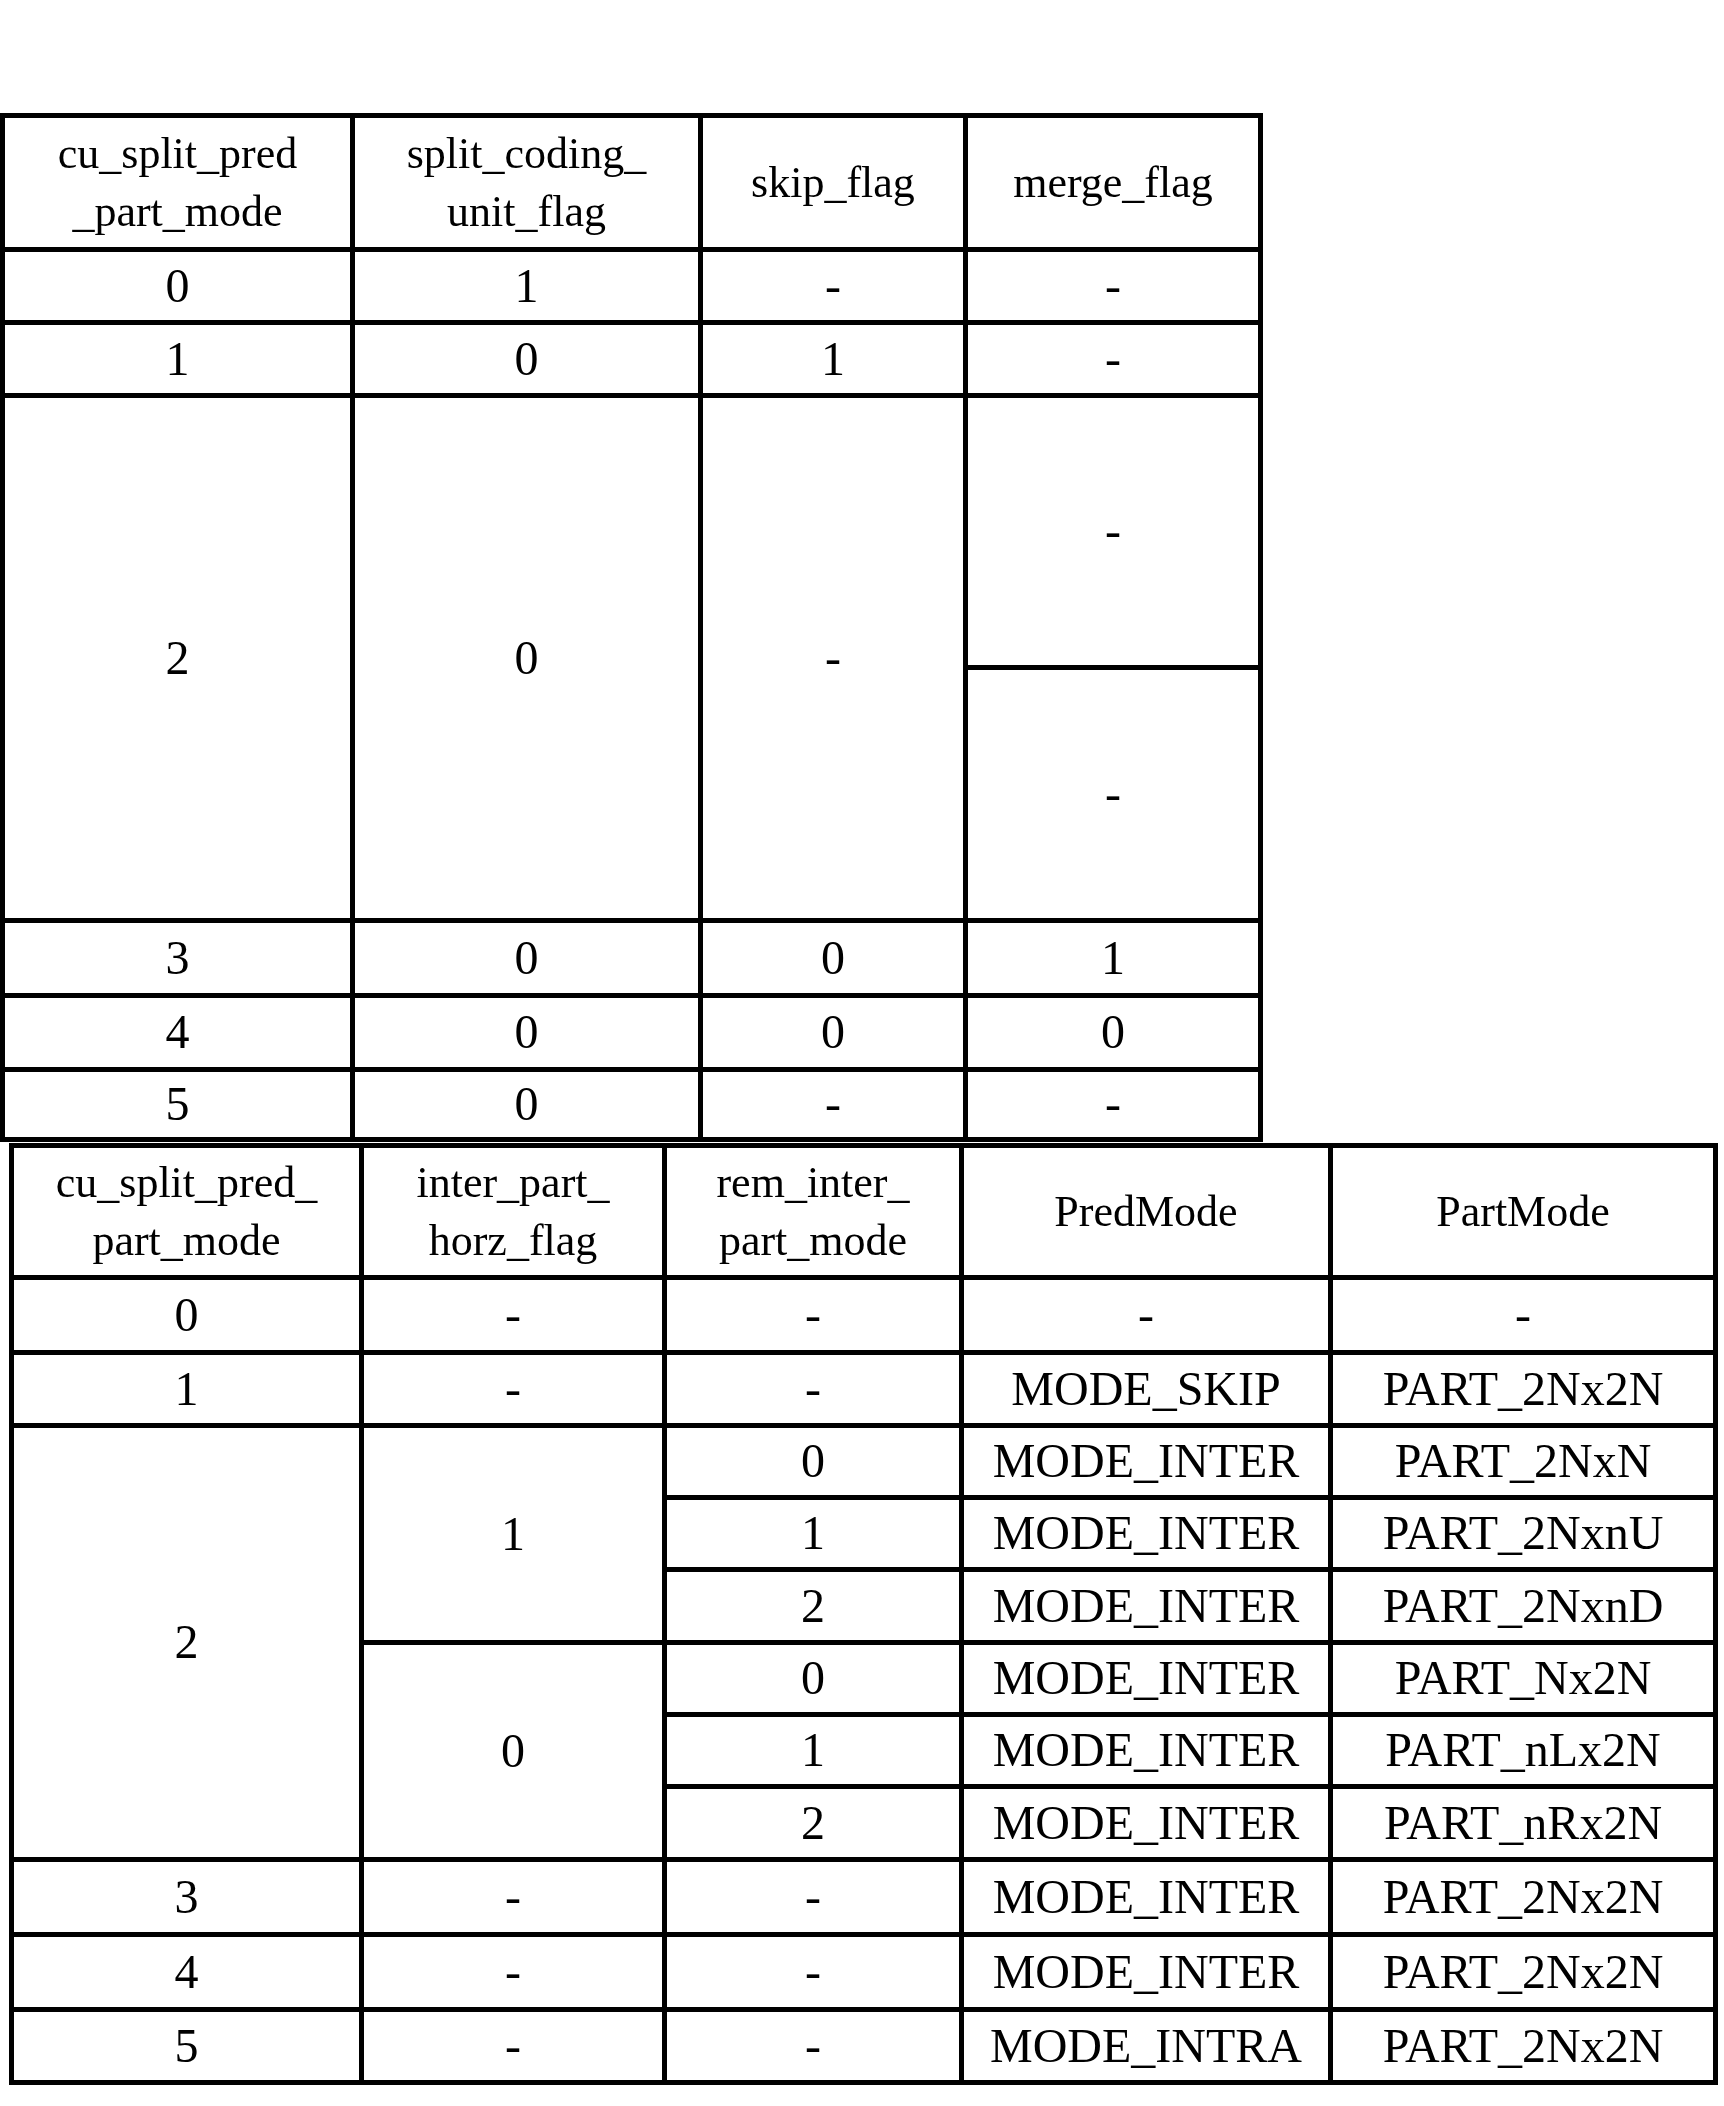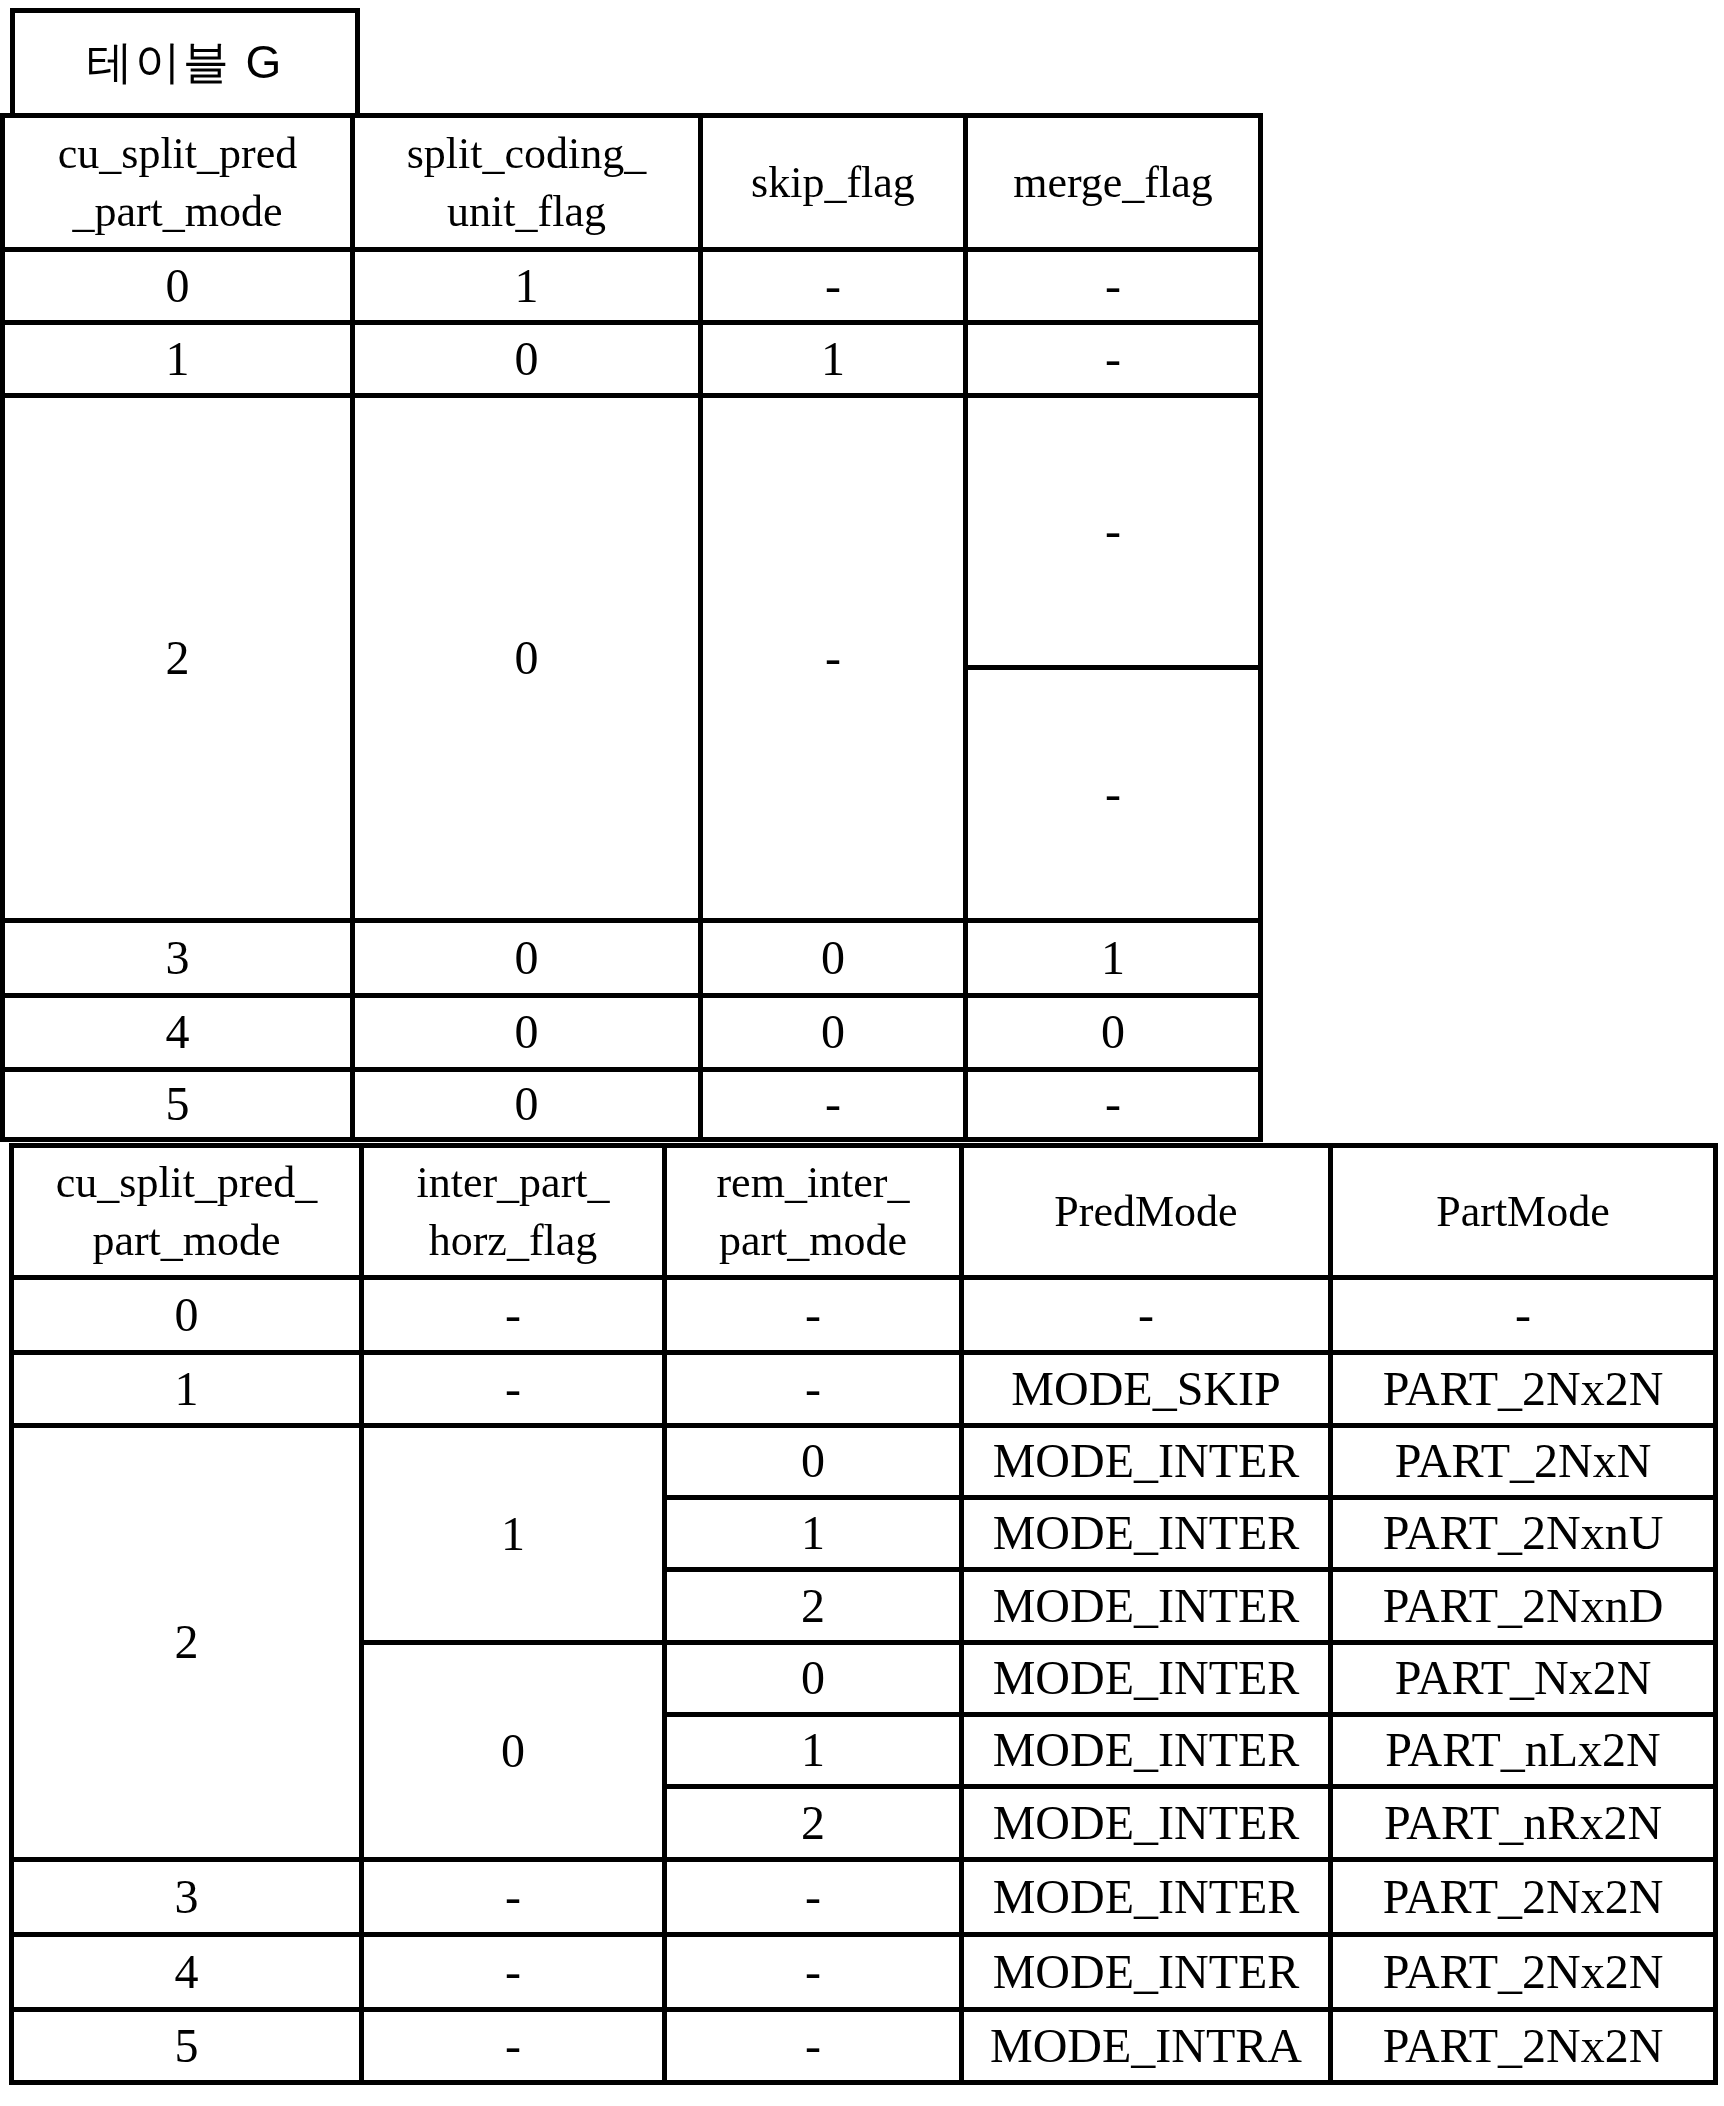--- a/index.html
+++ b/index.html
@@ -47,23 +47,20 @@
     white-space: pre-line;
   }
   #t1 { left: 0;  top: 113px; }
   #t2 { left: 9px;   top: 1143px; }
 </style>
 </head>
 <body>
 
 <div class="page">
 
-  <div class="title-box">
-    <span>테이블 G</span>
-  </div>
 
   <table class="t" id="t1">
     <colgroup>
       <col style="width:350px">
         <col style="width:348px">
         <col style="width:265px">
         <col style="width:295px">
     </colgroup>
     <tbody>
       <tr class="hdr" style="height:134px">

